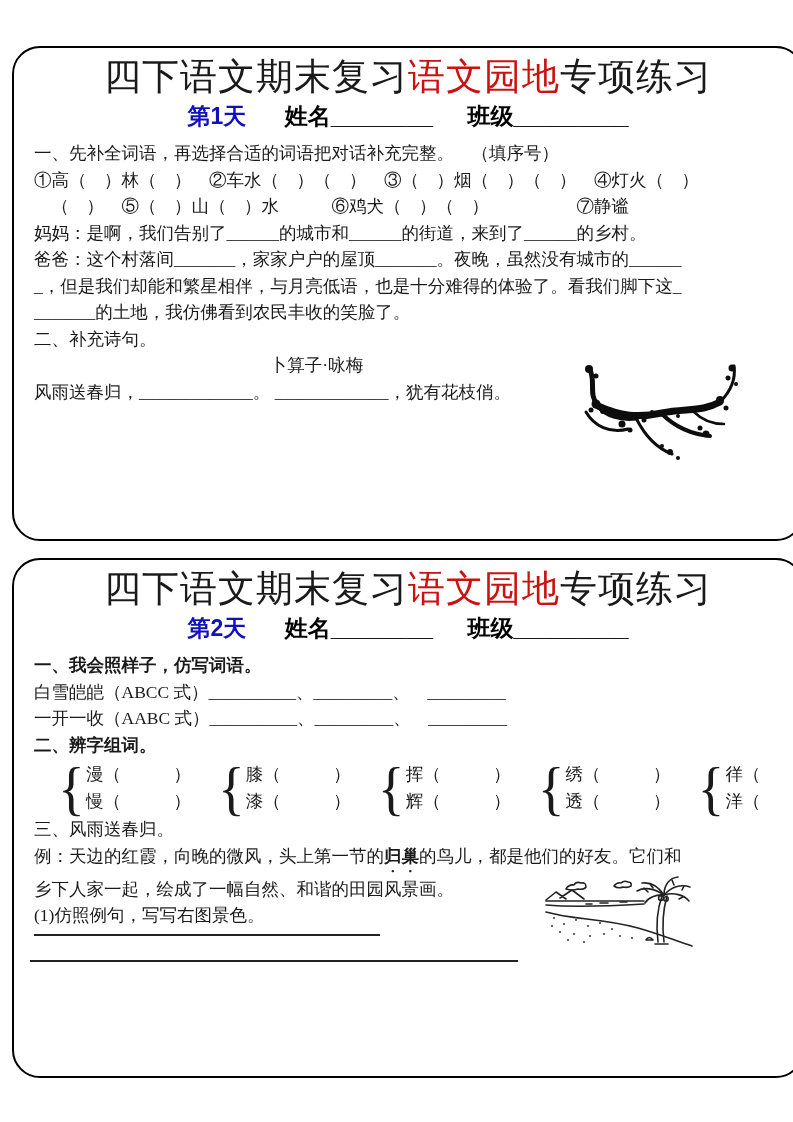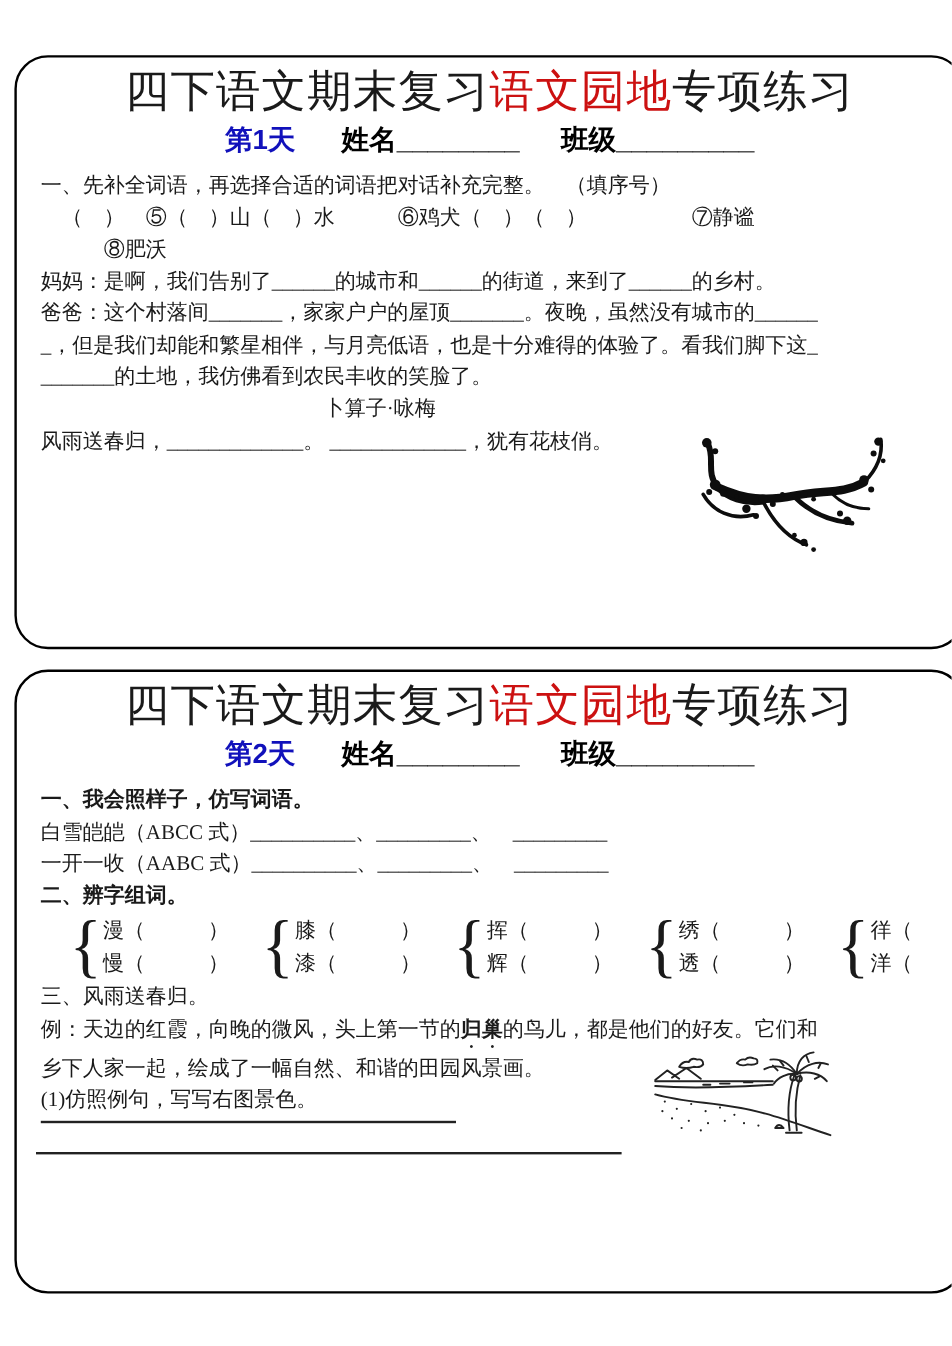--- a/index.html
+++ b/index.html
@@ -59,26 +59,27 @@
   <h1 class="card-title"><span>四下语文期末复习</span><span class="title-red">语文园地</span><span>专项练习</span></h1>
 
   <div class="subtitle">
     <span class="day">第1天</span>
     <span class="fieldlabel">姓名________</span>
     <span class="fieldlabel">班级_________</span>
   </div>
 
   <div class="body-text">
     <div class="line">一、先补全词语，再选择合适的词语把对话补充完整。　（填序号）</div>
+    <div class="line">①高（　）林（　）　②车水（　）（　）　③（　）烟（　）（　）　④灯火（　）</div>
     <div class="line">　（　）　⑤（　）山（　）水　　　⑥鸡犬（　）（　）　　　　　⑦静谧</div>
-    <div class="line">　　　⑧肥沃</div>
     <div class="line">妈妈：是啊，我们告别了______的城市和______的街道，来到了______的乡村。</div>
     <div class="line">爸爸：这个村落间_______，家家户户的屋顶_______。夜晚，虽然没有城市的______</div>
     <div class="line">_，但是我们却能和繁星相伴，与月亮低语，也是十分难得的体验了。看我们脚下这_</div>
     <div class="line">_______的土地，我仿佛看到农民丰收的笑脸了。</div>
+    <div class="line">二、补充诗句。</div>
     <div class="poem-block">
       <div class="poem-title">卜算子·咏梅</div>
       <div class="line">风雨送春归，_____________。 _____________，犹有花枝俏。</div>
     </div>
   </div>
 
   <div class="illus" id="plum">
     <svg viewBox="0 0 182 112" width="182" height="112">
       <g stroke="#0d0d0d" fill="none" stroke-linecap="round">
         <path d="M16,16 C22,28 14,40 24,52 C32,61 46,66 62,64" stroke-width="5"></path>

